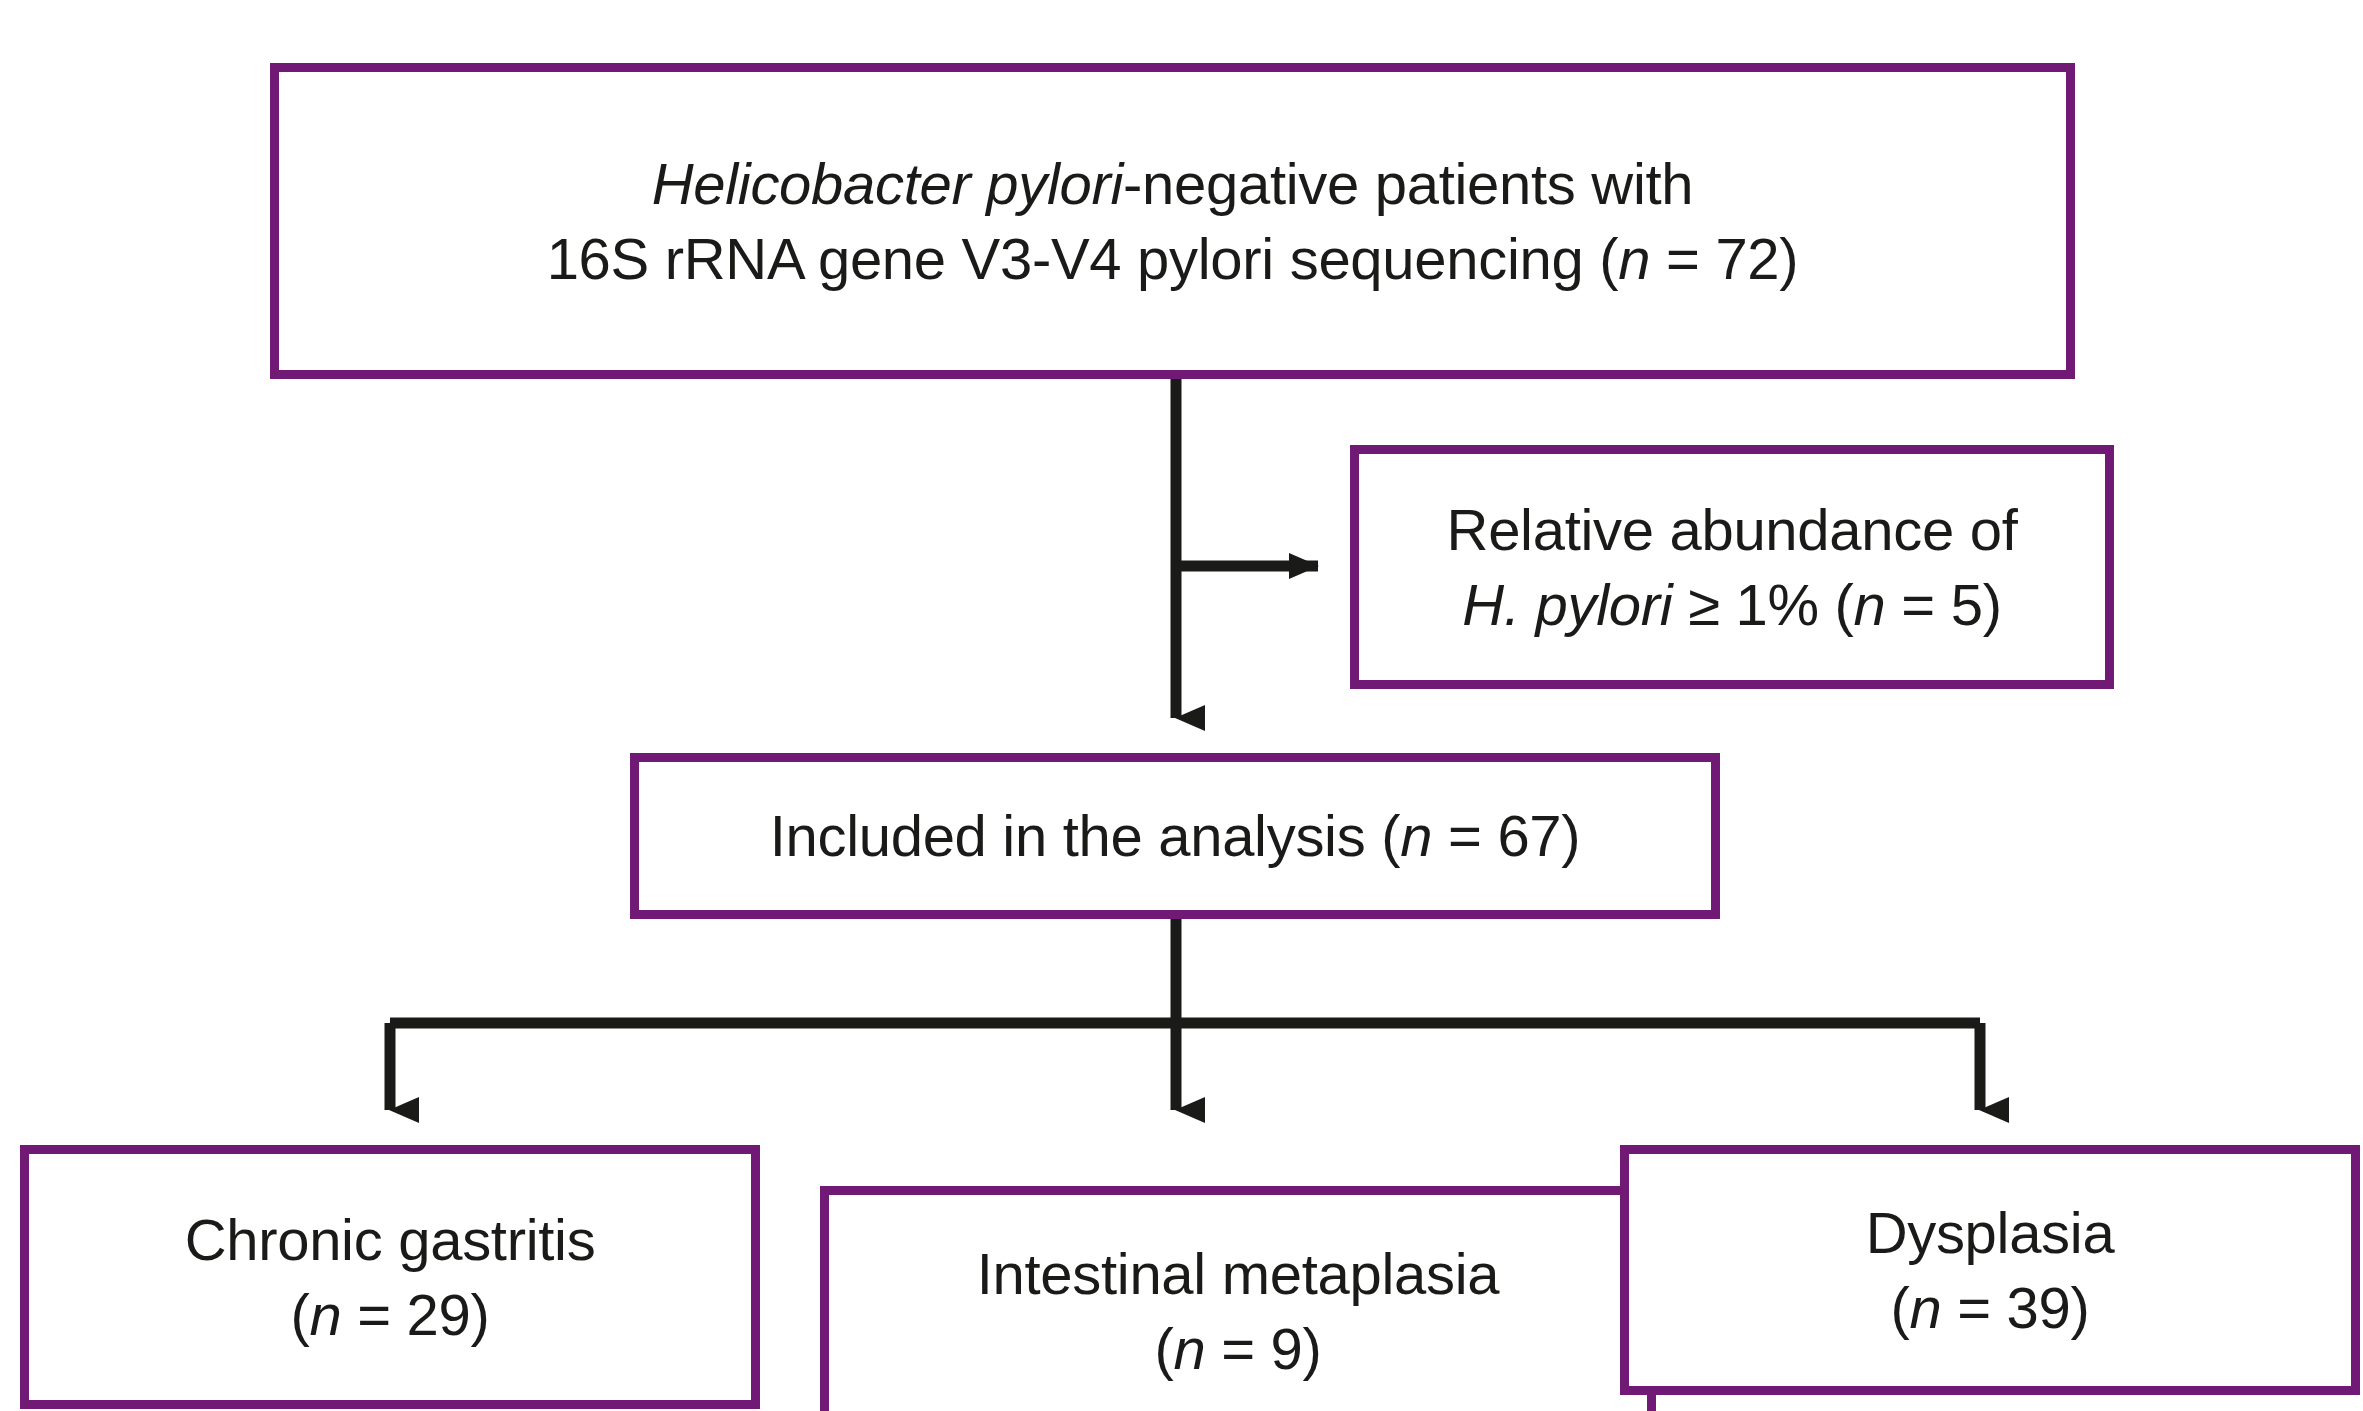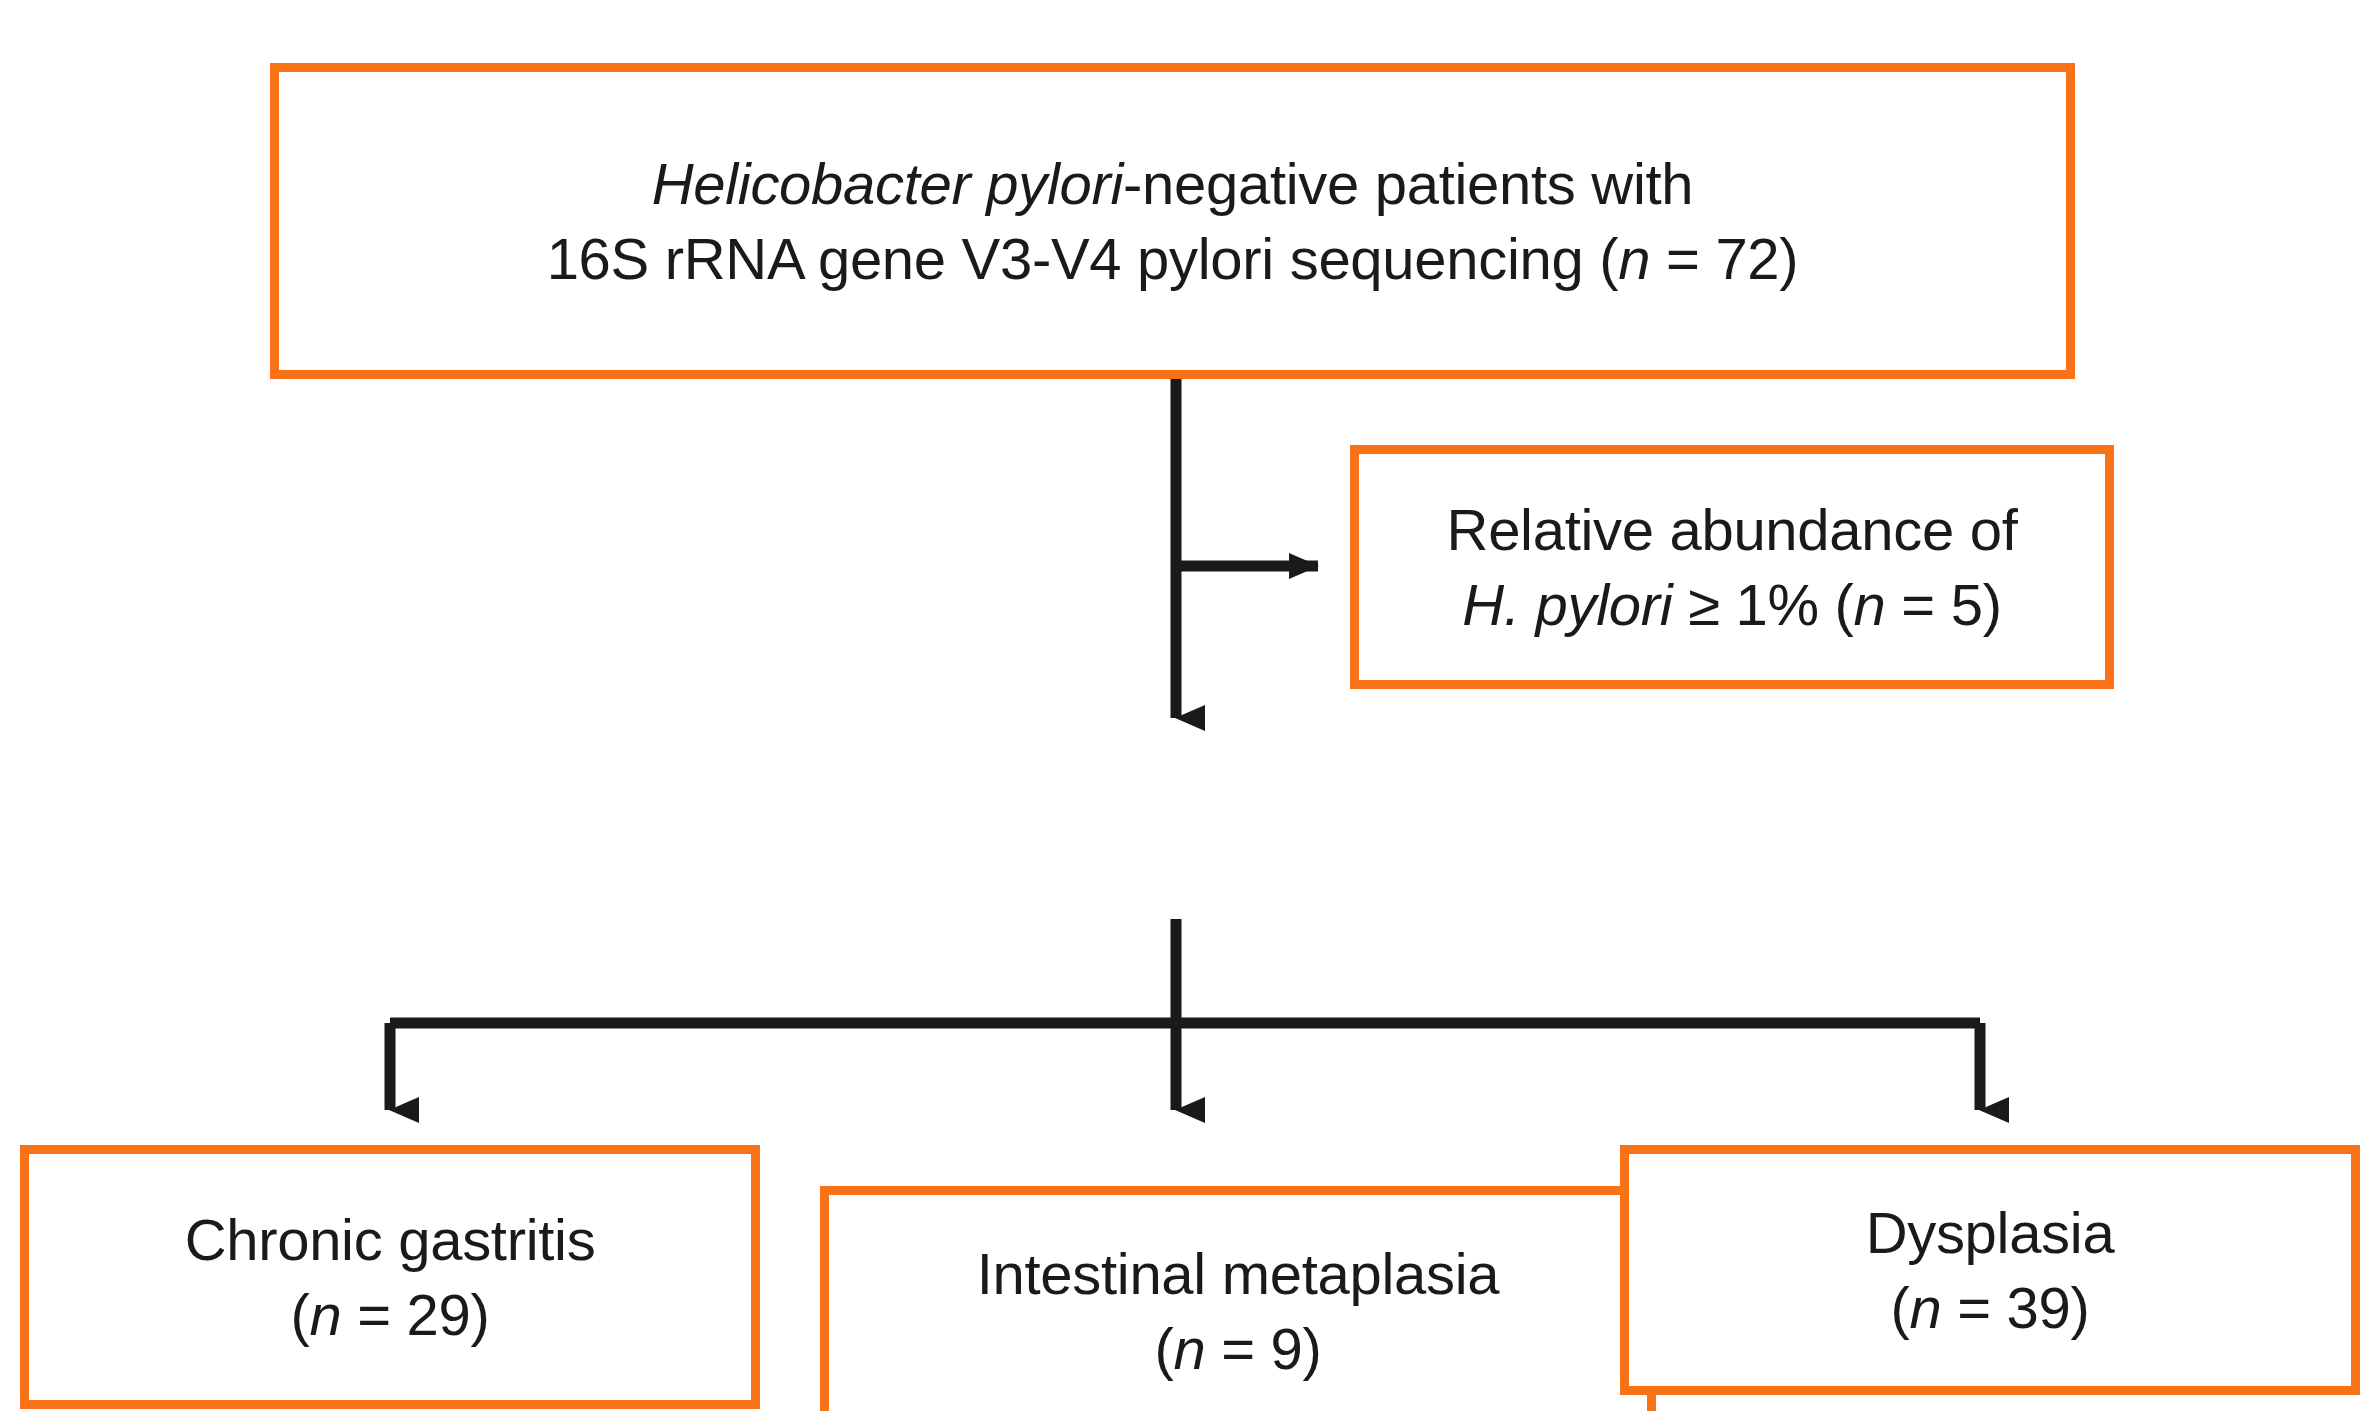--- a/index.html
+++ b/index.html
@@ -12,21 +12,21 @@
     width: 2363px;
     height: 1411px;
     background: #ffffff;
     font-family: "Liberation Sans", sans-serif;
     color: #1a1a18;
     overflow: hidden;
   }
   .flow-box {
     position: absolute;
     box-sizing: border-box;
-    border: 9px solid #f97316;
+    border: 9px solid #701a75;
     background: #ffffff;
     display: flex;
     align-items: center;
     justify-content: center;
     text-align: center;
   }
   .box-text {
     font-size: 58px;
     line-height: 1.30;
     letter-spacing: -0.3px;
@@ -97,20 +97,23 @@
   </svg>
 
   <div class="flow-box" id="box-source">
     <div class="box-text"><span class="it">Helicobacter pylori</span><span>-negative patients with</span><br><span>16S rRNA gene V3-V4 pylori sequencing (</span><span class="it">n</span><span> = 72)</span></div>
   </div>
 
   <div class="flow-box" id="box-excluded">
     <div class="box-text"><span>Relative abundance of</span><br><span class="it">H. pylori</span><span> ≥ 1% (</span><span class="it">n</span><span> = 5)</span></div>
   </div>
 
+  <div class="flow-box" id="box-included">
+    <div class="box-text"><span>Included in the analysis (</span><span class="it">n</span><span> = 67)</span></div>
+  </div>
 
   <div class="flow-box" id="box-chronic">
     <div class="box-text"><span>Chronic gastritis</span><br><span>(</span><span class="it">n</span><span> = 29)</span></div>
   </div>
 
   <div class="flow-box" id="box-intestinal">
     <div class="box-text"><span>Intestinal metaplasia</span><br><span>(</span><span class="it">n</span><span> = 9)</span></div>
   </div>
 
   <div class="flow-box" id="box-dysplasia">

